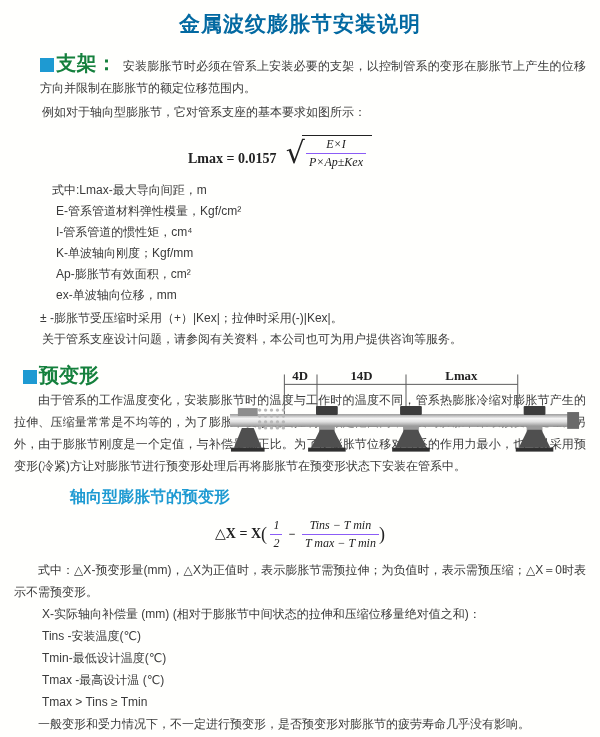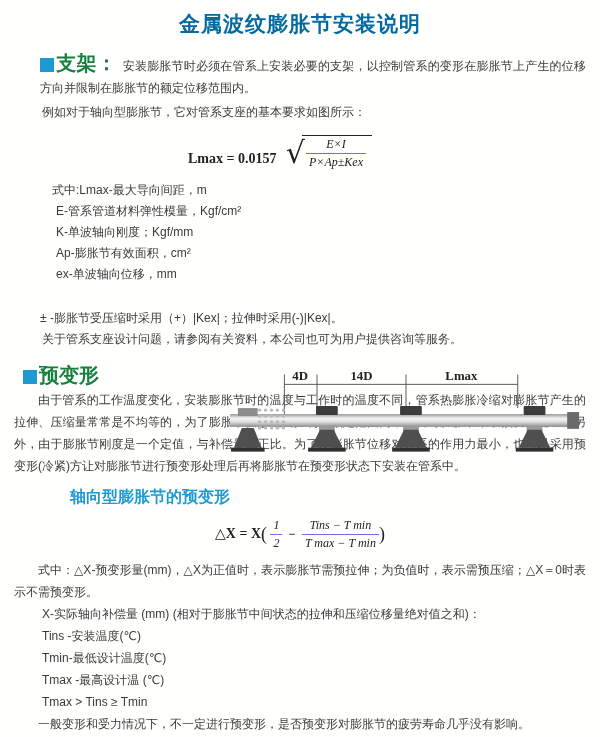--- a/index.html
+++ b/index.html
@@ -104,20 +104,21 @@
             <span class="den">P×Ap±Kex</span>
           </span>
         </span>
       </span>
     </div>
 
     <div class="defs-block">
       <div class="defs">
         <div>式中:Lmax-最大导向间距，m</div>
         <div>E-管系管道材料弹性模量，Kgf/cm²</div>
+        <div>I-管系管道的惯性矩，cm⁴</div>
         <div>K-单波轴向刚度；Kgf/mm</div>
         <div>Ap-膨胀节有效面积，cm²</div>
         <div>ex-单波轴向位移，mm</div>
       </div>
 
       <svg class="diagram" viewBox="0 0 360 102">
         <defs>
           <linearGradient id="pipeGrad" x1="0" y1="0" x2="0" y2="1">
             <stop offset="0" stop-color="#9a9a9a"></stop>
             <stop offset="0.35" stop-color="#f4f4f4"></stop>

